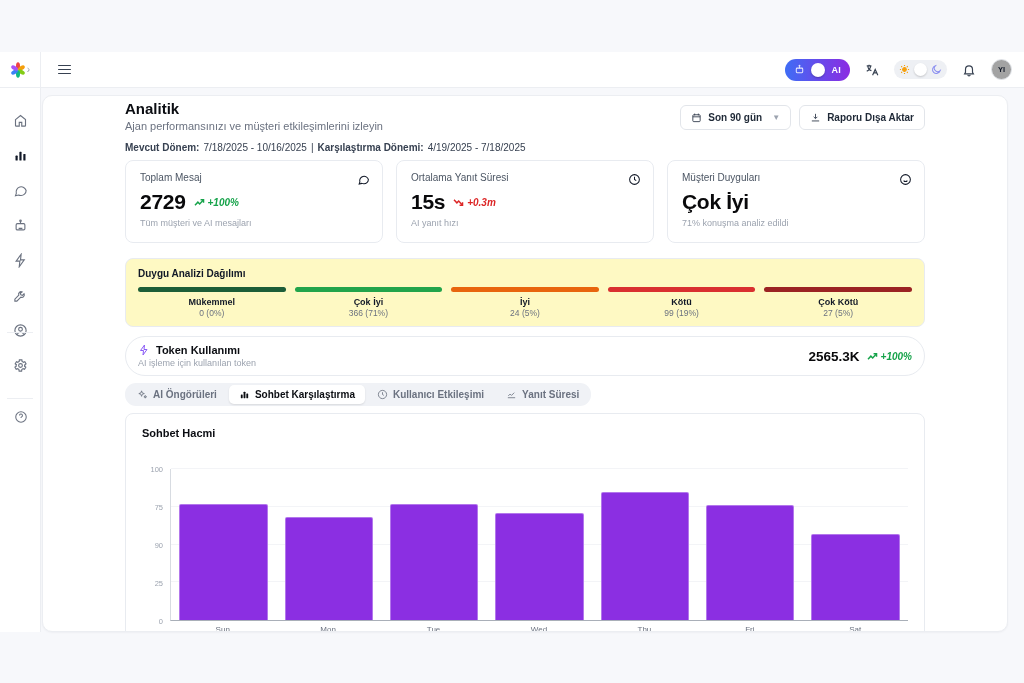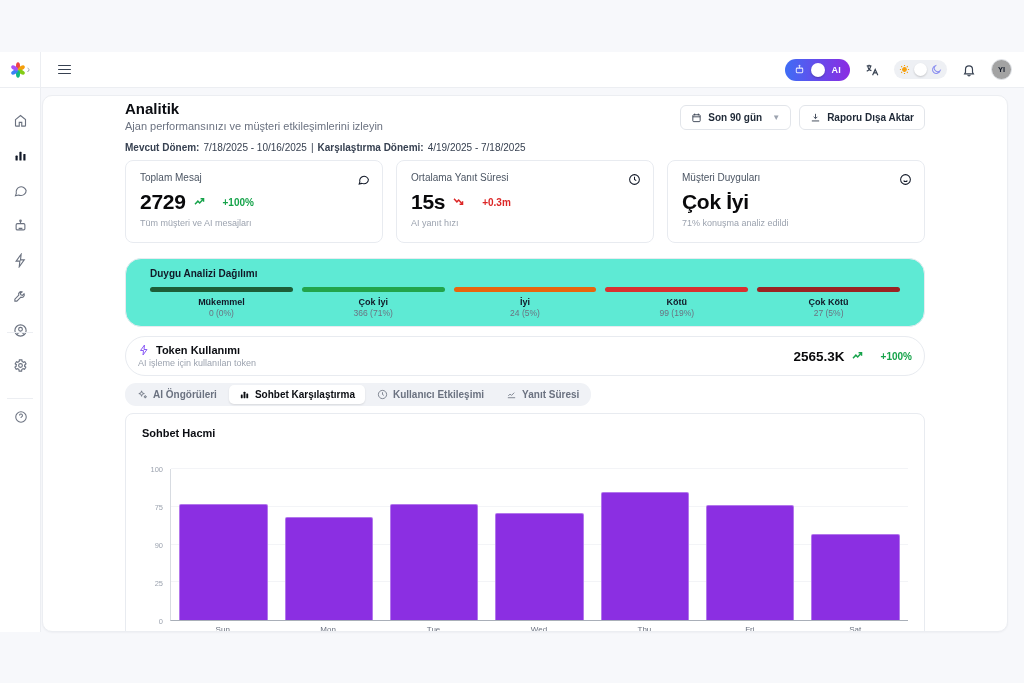--- a/index.html
+++ b/index.html
@@ -49,27 +49,27 @@
   .period-line b { font-weight:bold; }
   .period-line span { margin-right:4px; }
 
   
   .cards-row { margin-top:7px; display:flex; gap:13px; }
   .stat-card { flex:1; height:83px; border:1px solid #e8ebf0; border-radius:8px; padding:11px 14px; background:#fff; position:relative; }
   .stat-label { font-size:10px; color:#4b5563; }
   .stat-icon { position:absolute; top:11px; right:12px; color:#111827; }
   .stat-value-row { margin-top:7px; display:flex; align-items:center; gap:8px; }
   .stat-value { font-size:21px; font-weight:bold; letter-spacing:-.3px; color:#09090b; }
-  .delta { display:flex; align-items:flex-start; gap:18px; font-size:10px; font-weight:bold; }
+  .delta { display:flex; align-items:center; gap:3px; font-size:10px; font-weight:bold;font-style:italic; }
   .delta.up { color:#16a34a; }
   .delta.down { color:#dc2626; }
   .stat-sub { margin-top:4px; font-size:9px; color:#9ca3af; }
 
   
-  .sentiment-card { margin-top:15px; border:1px solid #e8ebf0; border-radius:16px; padding:9px 24px 8px; background:#5eead4; }
+  .sentiment-card { margin-top:15px; border:1px solid #e8ebf0; border-radius:8px; padding:9px 12px 8px; background:#fef9c3; }
   .sentiment-title { font-size:10px; font-weight:bold; color:#111827; }
   .seg-row { margin-top:8px; display:flex; gap:9px; }
   .seg { flex:1; text-align:center; }
   .seg-bar { height:5px; border-radius:3px; }
   .seg.s0 .seg-bar { background:#1d5e38; }
   .seg.s1 .seg-bar { background:#22a44b; }
   .seg.s2 .seg-bar { background:#e8650e; }
   .seg.s3 .seg-bar { background:#d93030; }
   .seg.s4 .seg-bar { background:#9b2323; }
   .seg-label { margin-top:5px; font-size:9px; font-weight:bold; color:#111827; }

